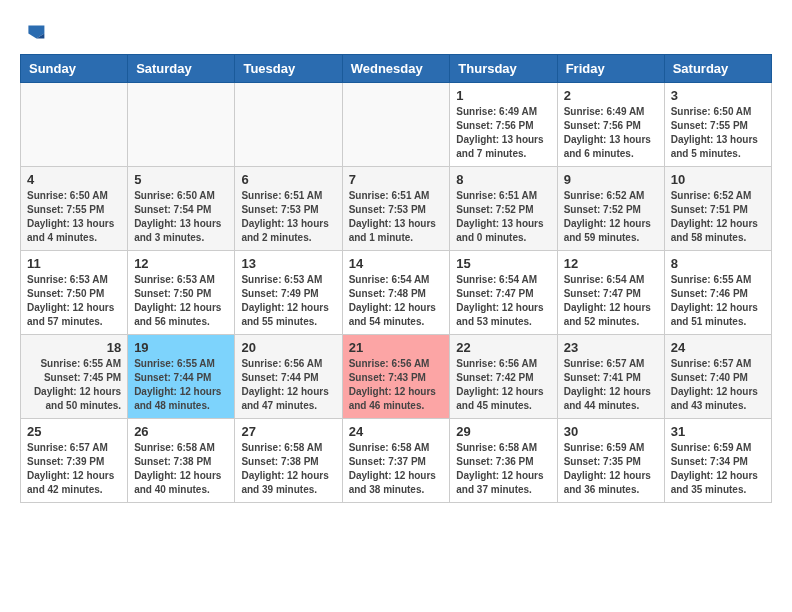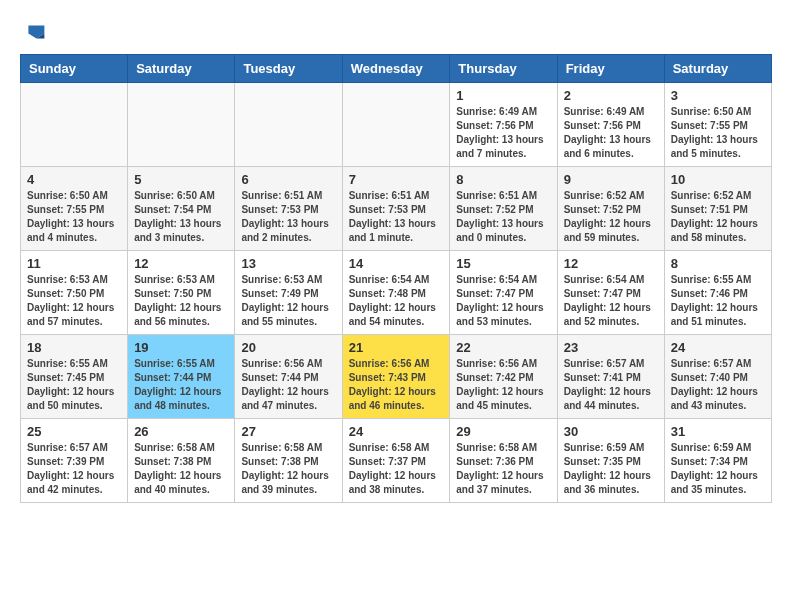--- a/index.html
+++ b/index.html
@@ -251,42 +251,42 @@
         </td>
         <td>
           <span class="day-number">8</span>
           <div class="day-info" style="white-space: pre-line;">Sunrise: 6:55 AM
 Sunset: 7:46 PM
 Daylight: 12 hours
 and 51 minutes.</div>
         </td>
       </tr>
       <tr>
-        <td style="background: rgb(245, 245, 245);">
+        <td style="background: rgb(245, 245, 245); text-align: right;">
           <span class="day-number">18</span>
           <div class="day-info" style="white-space: pre-line;">Sunrise: 6:55 AM
 Sunset: 7:45 PM
 Daylight: 12 hours
 and 50 minutes.</div>
         </td>
         <td style="background: #7dd3fc;">
           <span class="day-number">19</span>
           <div class="day-info" style="white-space: pre-line;">Sunrise: 6:55 AM
 Sunset: 7:44 PM
 Daylight: 12 hours
 and 48 minutes.</div>
         </td>
         <td style="background: rgb(245, 245, 245);">
           <span class="day-number">20</span>
           <div class="day-info" style="white-space: pre-line;">Sunrise: 6:56 AM
 Sunset: 7:44 PM
 Daylight: 12 hours
 and 47 minutes.</div>
         </td>
-        <td style="background: #fde047;">
+        <td style="background: #fca5a5;">
           <span class="day-number">21</span>
           <div class="day-info" style="white-space: pre-line;">Sunrise: 6:56 AM
 Sunset: 7:43 PM
 Daylight: 12 hours
 and 46 minutes.</div>
         </td>
         <td style="background: rgb(245, 245, 245);">
           <span class="day-number">22</span>
           <div class="day-info" style="white-space: pre-line;">Sunrise: 6:56 AM
 Sunset: 7:42 PM

